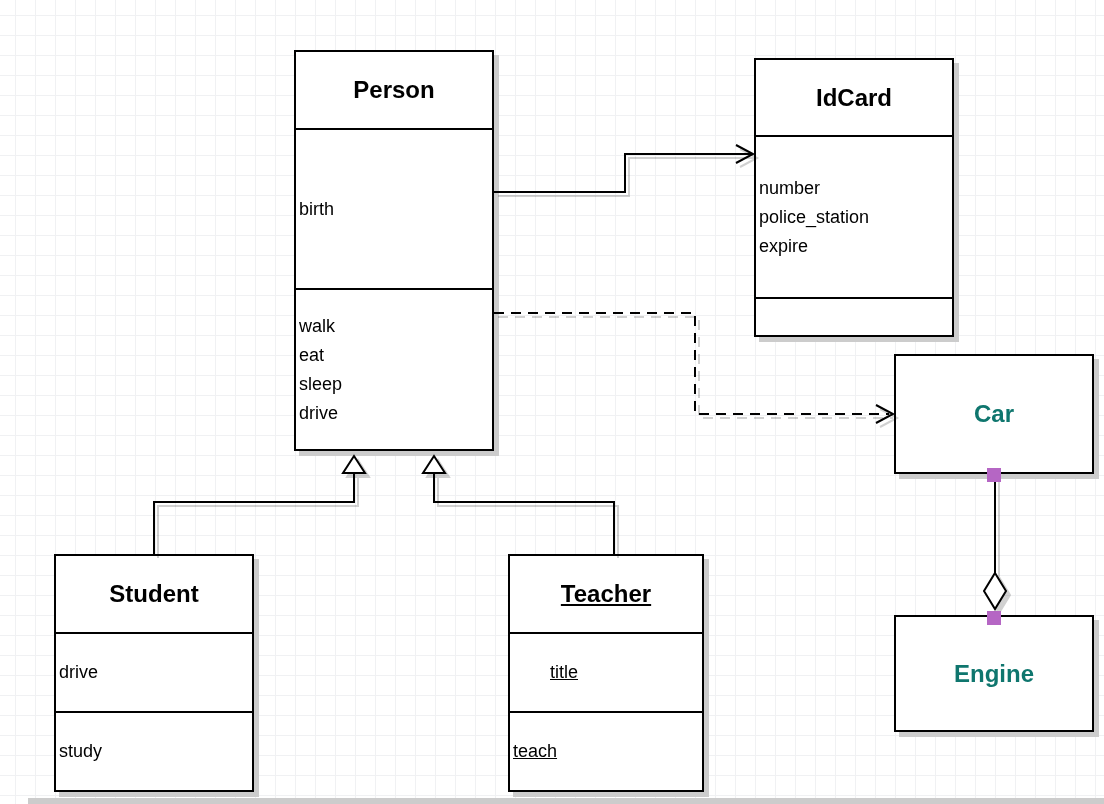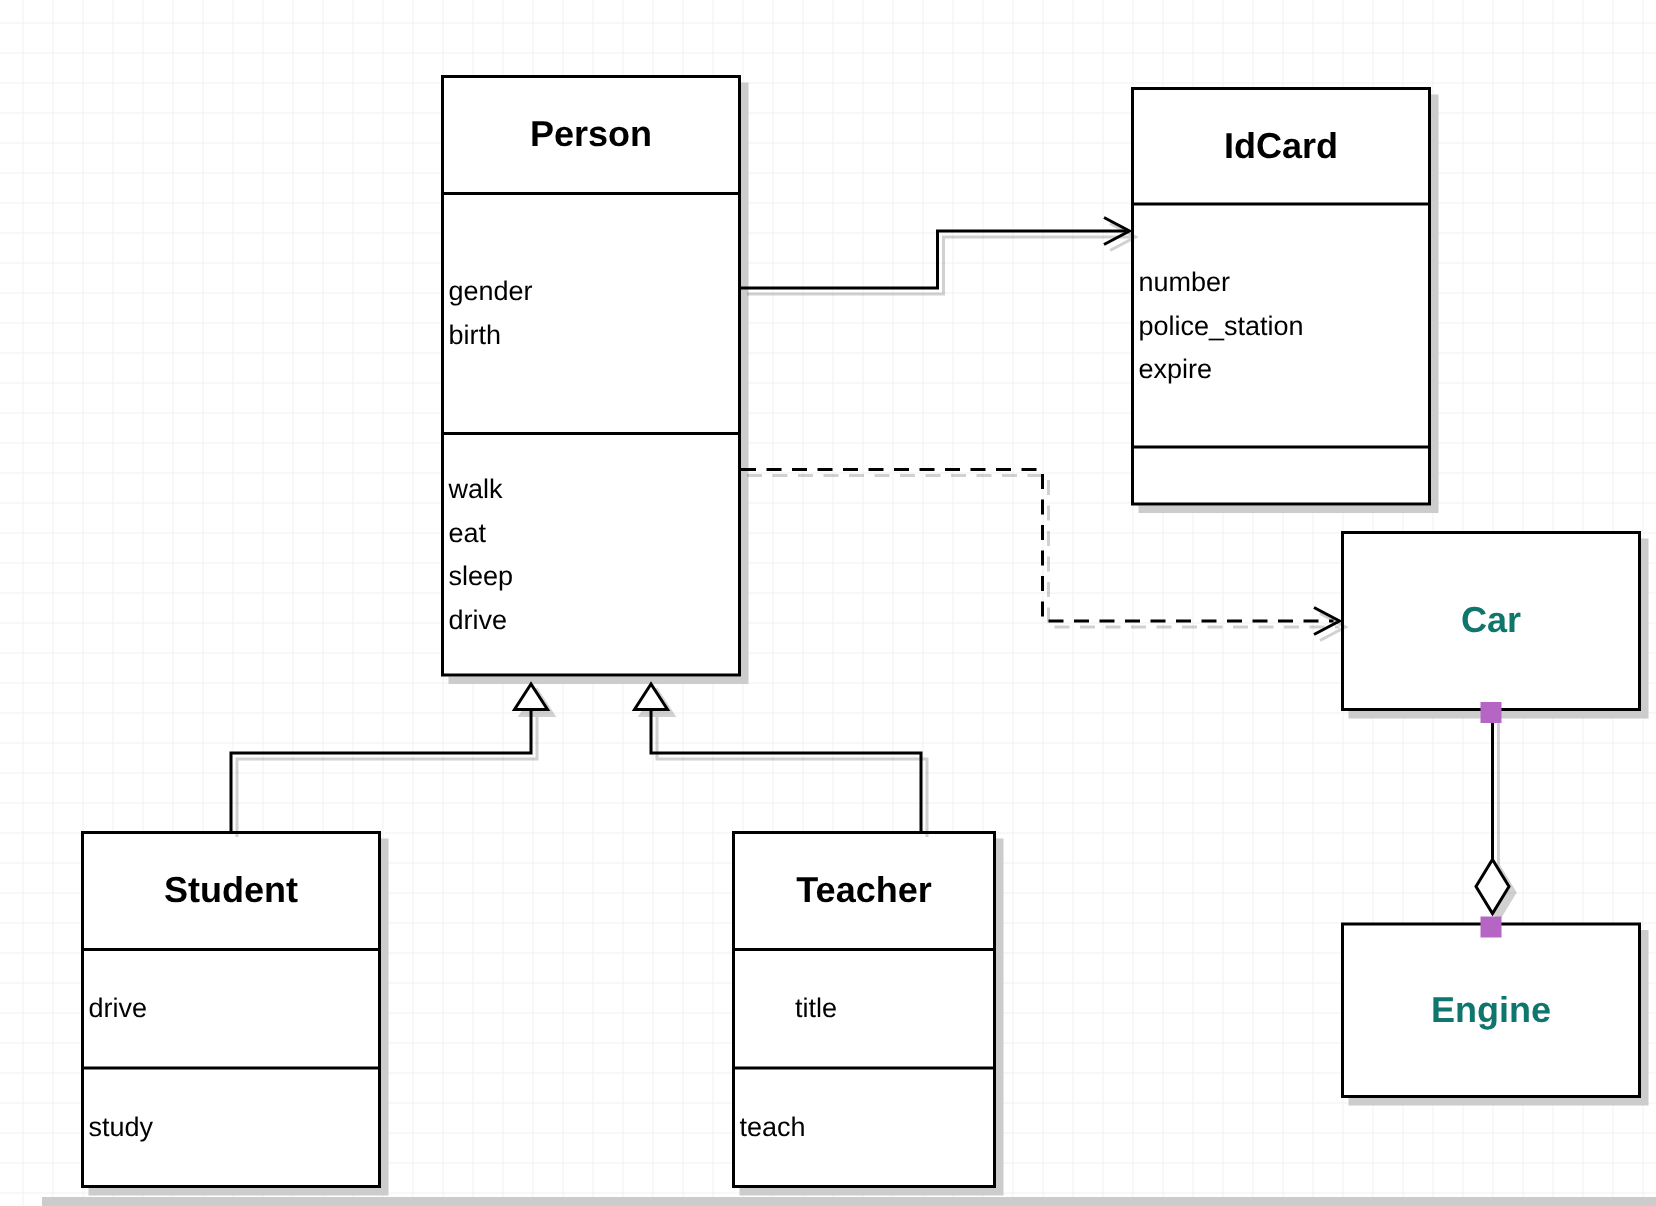--- a/index.html
+++ b/index.html
@@ -73,21 +73,21 @@
   
   #cls-person  { left: 294px; top: 50px;  width: 200px; height: 401px; }
   #cls-person .uml-title    { height: 78px; }
   #cls-person .sec-attrs    { height: 160px; }
   #cls-idcard  { left: 754px; top: 14px;  width: 200px; height: 279px; margin-top: 44px; }
   #cls-idcard .uml-title    { height: 77px; }
   #cls-idcard .sec-attrs    { height: 162px; }
   #cls-student { left: 54px;  top: 554px; width: 200px; height: 238px; }
   #cls-student .uml-title   { height: 78px; }
   #cls-student .sec-attrs   { height: 79px; }
-  #cls-teacher { left: 488px; top: 554px; width: 176px; height: 238px; }
+  #cls-teacher { left: 508px; top: 554px; width: 196px; height: 238px; text-decoration: underline; }
   #cls-teacher .uml-title   { height: 78px; }
   #cls-teacher .sec-attrs   { height: 79px; padding-left: 40px; }
   #cls-car     { left: 894px; top: 354px; width: 200px; height: 120px; }
   #cls-engine  { left: 894px; top: 615px; width: 200px; height: 117px; }
 
   
   #edges {
     position: absolute;
     left: 0; top: 0;
     width: 1104px; height: 804px;
@@ -114,21 +114,20 @@
   }
 </style>
 </head>
 <body>
 
 <div id="canvas">
 
   <div class="uml-class" id="cls-person">
     <div class="uml-title">Person</div>
     <div class="uml-section sec-attrs divided">
-      <div class="member-row">gender</div>
       <div class="member-row">birth</div>
     </div>
     <div class="uml-section fill">
       <div class="member-row">walk</div>
       <div class="member-row">eat</div>
       <div class="member-row">sleep</div>
       <div class="member-row">drive</div>
     </div>
   </div>
 

